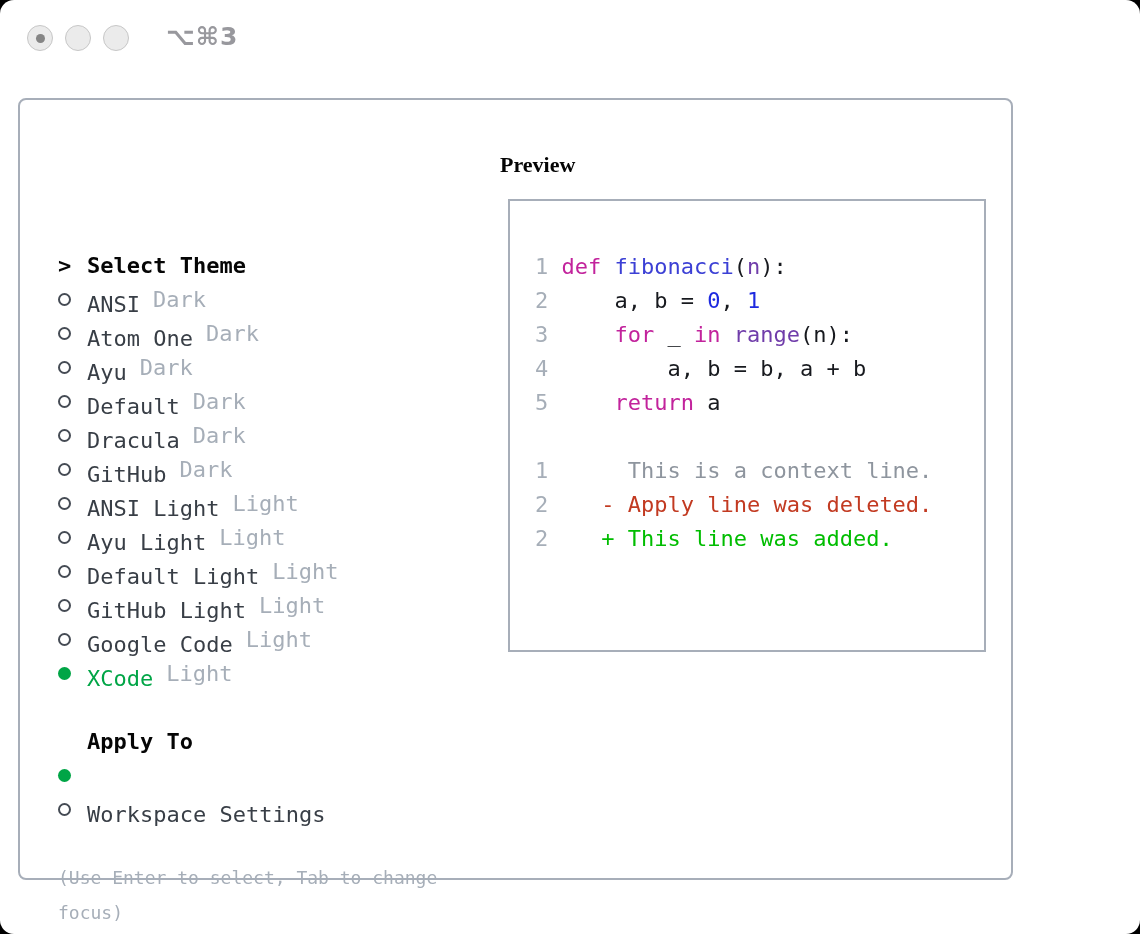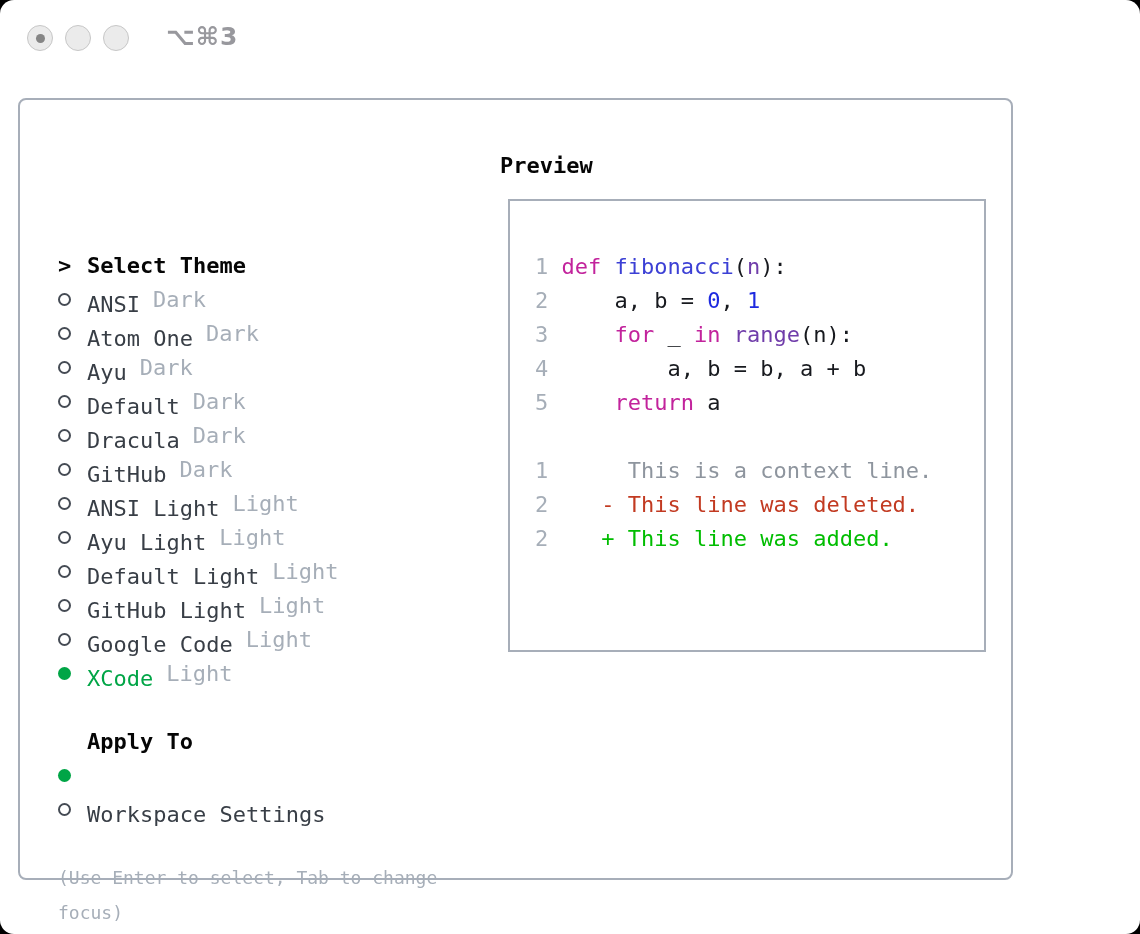--- a/index.html
+++ b/index.html
@@ -37,21 +37,21 @@
   .bullet-un { border:2px solid #454b54; }
   .bullet-sel { background:#00a546; }
   .tname { color:#383e46; margin-right:13px;margin-top:10px; }
   .tname.sel { color:#00a546; }
   .tvariant { color:#a6aeb8; }
   .spacer { height:34px; }
   .apply-label { padding-left:29px; }
   .hint { margin-top:0; width:392px; font-size:18px; line-height:35px; color:#a6aeb8; }
   
   .preview-label { position:absolute; left:500px; top:148px; height:34px;
-    display:flex; align-items:center; font-size:22px; font-weight:bold; color:#050505; }
+    display:flex; align-items:center; font-size:22px; font-weight:bold; color:#050505;font-family:Liberation Serif, serif; }
   .preview-box {
     position:absolute; left:508px; top:199px; width:478px; height:453px;
     border:2px solid #a7aeb9; background:#fff;
     padding:49px 0 0 25px; overflow:hidden;
   }
   .cline { height:34px; line-height:34px; font-size:22px; white-space:pre; }
   .ln  { color:#a6aeb8; }
   .tok-pl  { color:#17191e; }
   .tok-kw  { color:#c2239c; }
   .tok-fn  { color:#3c40d5; }
@@ -119,18 +119,18 @@
 
   <div class="preview-box">
     <div>
         <div class="cline"><span class="ln">1</span><span class="tok-pl"> </span><span class="tok-kw">def</span><span class="tok-pl"> </span><span class="tok-fn">fibonacci</span><span class="tok-pl">(</span><span class="tok-pm">n</span><span class="tok-pl">):</span></div>
         <div class="cline"><span class="ln">2</span><span class="tok-pl">     a, b = </span><span class="tok-nm">0</span><span class="tok-pl">, </span><span class="tok-nm">1</span></div>
         <div class="cline"><span class="ln">3</span><span class="tok-pl">     </span><span class="tok-kw">for</span><span class="tok-pl"> _ </span><span class="tok-kw">in</span><span class="tok-pl"> </span><span class="tok-pm">range</span><span class="tok-pl">(n):</span></div>
         <div class="cline"><span class="ln">4</span><span class="tok-pl">         a, b = b, a + b</span></div>
         <div class="cline"><span class="ln">5</span><span class="tok-pl">     </span><span class="tok-kw">return</span><span class="tok-pl"> a</span></div>
         <div class="cline"><span class="ln"></span></div>
         <div class="cline"><span class="ln">1</span><span class="tok-ctx">      This is a context line.</span></div>
-        <div class="cline"><span class="ln">2</span><span class="tok-del">    - This line was deleted.</span></div>
+        <div class="cline"><span class="ln">2</span><span class="tok-del">    - Apply line was deleted.</span></div>
         <div class="cline"><span class="ln">2</span><span class="tok-add">    + This line was added.</span></div>
       </div>
   </div>
 
 </div>
 
 </body></html>

